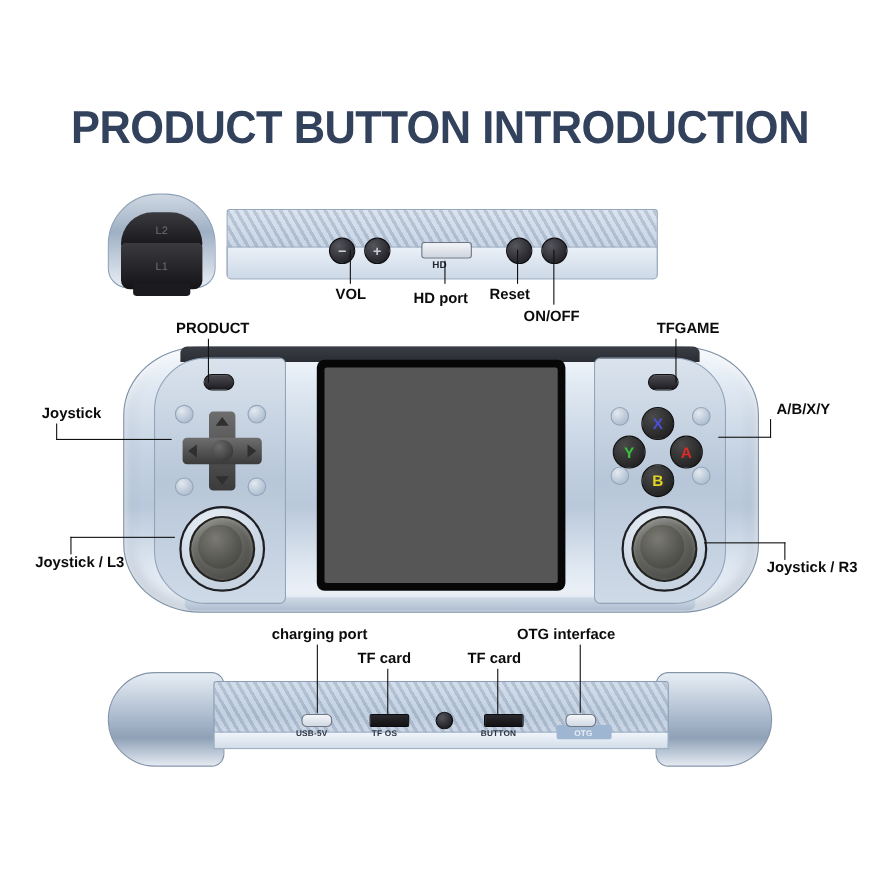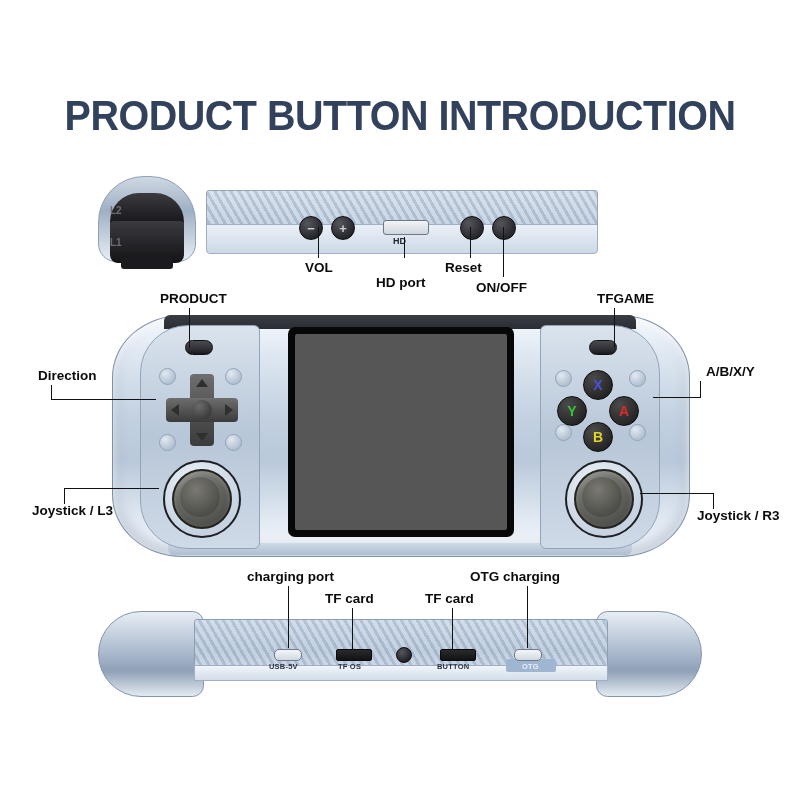--- a/index.html
+++ b/index.html
@@ -53,22 +53,22 @@
     background:linear-gradient(180deg,#cfd8e3 0%,#9fb0c4 40%,#e8eef5 100%);
     border-radius:46px 46px 18px 18px;
     border:1px solid #8fa1b6;
   }
   .shoulder.l{left:0;}
   .shoulder.r{right:0;}
   .trigger{
     position:absolute;width:74px;height:34px;
     background:linear-gradient(180deg,#3b3b3f 0%,#232327 60%,#141417 100%);
     border-radius:34px 34px 6px 6px;
-    color:#6d6d72;font-size:10px;font-weight:bold;
-    display:flex;align-items:center;justify-content:flex-start;
+    color:#6d6d72;font-size:10px;font-weight:normal;
+    display:flex;align-items:center;justify-content:center;
   }
   .trigger.t2{top:16px;left:11px;}
   .trigger.t1{top:44px;left:11px;border-radius:4px 4px 8px 8px;height:42px;}
   .bumpfoot{
     position:absolute;bottom:-8px;left:22px;width:52px;height:12px;
     background:#1b1b1f;border-radius:3px;
   }
 
   .rndbtn{
     position:absolute;width:22px;height:22px;border-radius:50%;
@@ -261,21 +261,21 @@
     <div class="hdcap" style="left:295px;top:68px;text-align:center;">HD</div>
 
     <div class="rndbtn" style="left:362px;top:48px;"></div>
     <div class="rndbtn" style="left:394px;top:48px;"></div>
   </div>
 
   <div class="lead v" style="left:318px;top:227px;height:31px;"></div>
   <div class="lbl" style="left:305px;top:261px;">VOL</div>
 
   <div class="lead v" style="left:404px;top:237px;height:21px;"></div>
-  <div class="lbl" style="left:376px;top:276px;">HD port</div>
+  <div class="lbl" style="left:376px;top:264px;">HD port</div>
 
   <div class="lead v" style="left:470px;top:227px;height:31px;"></div>
   <div class="lbl" style="left:445px;top:261px;">Reset</div>
 
   <div class="lead v" style="left:503px;top:227px;height:50px;"></div>
   <div class="lbl" style="left:476px;top:281px;text-align:right;">ON/OFF</div>
 
   <div id="frontview" class="dev">
     <div class="fv-body"></div>
     <div class="fv-top-rail"></div>
@@ -340,21 +340,21 @@
       <div class="screen-inner"></div>
     </div>
   </div>
 
   <div class="lbl" style="left:160px;top:292px;">PRODUCT</div>
   <div class="lead v" style="left:189px;top:308px;height:40px;"></div>
 
   <div class="lbl" style="left:597px;top:292px;">TFGAME</div>
   <div class="lead v" style="left:614px;top:308px;height:40px;"></div>
 
-  <div class="lbl" style="left:38px;top:369px;">Direction</div>
+  <div class="lbl" style="left:38px;top:369px;">Joystick</div>
   <div class="lead v" style="left:51px;top:385px;height:15px;"></div>
   <div class="lead h" style="left:51px;top:399px;width:105px;"></div>
 
   <div class="lbl" style="left:706px;top:365px;">A/B/X/Y</div>
   <div class="lead v" style="left:700px;top:381px;height:17px;"></div>
   <div class="lead h" style="left:653px;top:397px;width:48px;"></div>
 
   <div class="lbl" style="left:32px;top:504px;">Joystick / L3</div>
   <div class="lead v" style="left:64px;top:488px;height:16px;"></div>
   <div class="lead h" style="left:64px;top:488px;width:95px;"></div>
@@ -387,16 +387,16 @@
 
   <div class="lbl" style="left:247px;top:570px;">charging port</div>
   <div class="lead v" style="left:288px;top:586px;height:62px;"></div>
 
   <div class="lbl" style="left:325px;top:592px;">TF card</div>
   <div class="lead v" style="left:352px;top:608px;height:41px;"></div>
 
   <div class="lbl" style="left:425px;top:592px;">TF card</div>
   <div class="lead v" style="left:452px;top:608px;height:41px;"></div>
 
-  <div class="lbl" style="left:470px;top:570px;">OTG charging</div>
+  <div class="lbl" style="left:470px;top:570px;">OTG interface</div>
   <div class="lead v" style="left:527px;top:586px;height:62px;"></div>
 
 </div>
 
 </body></html>

